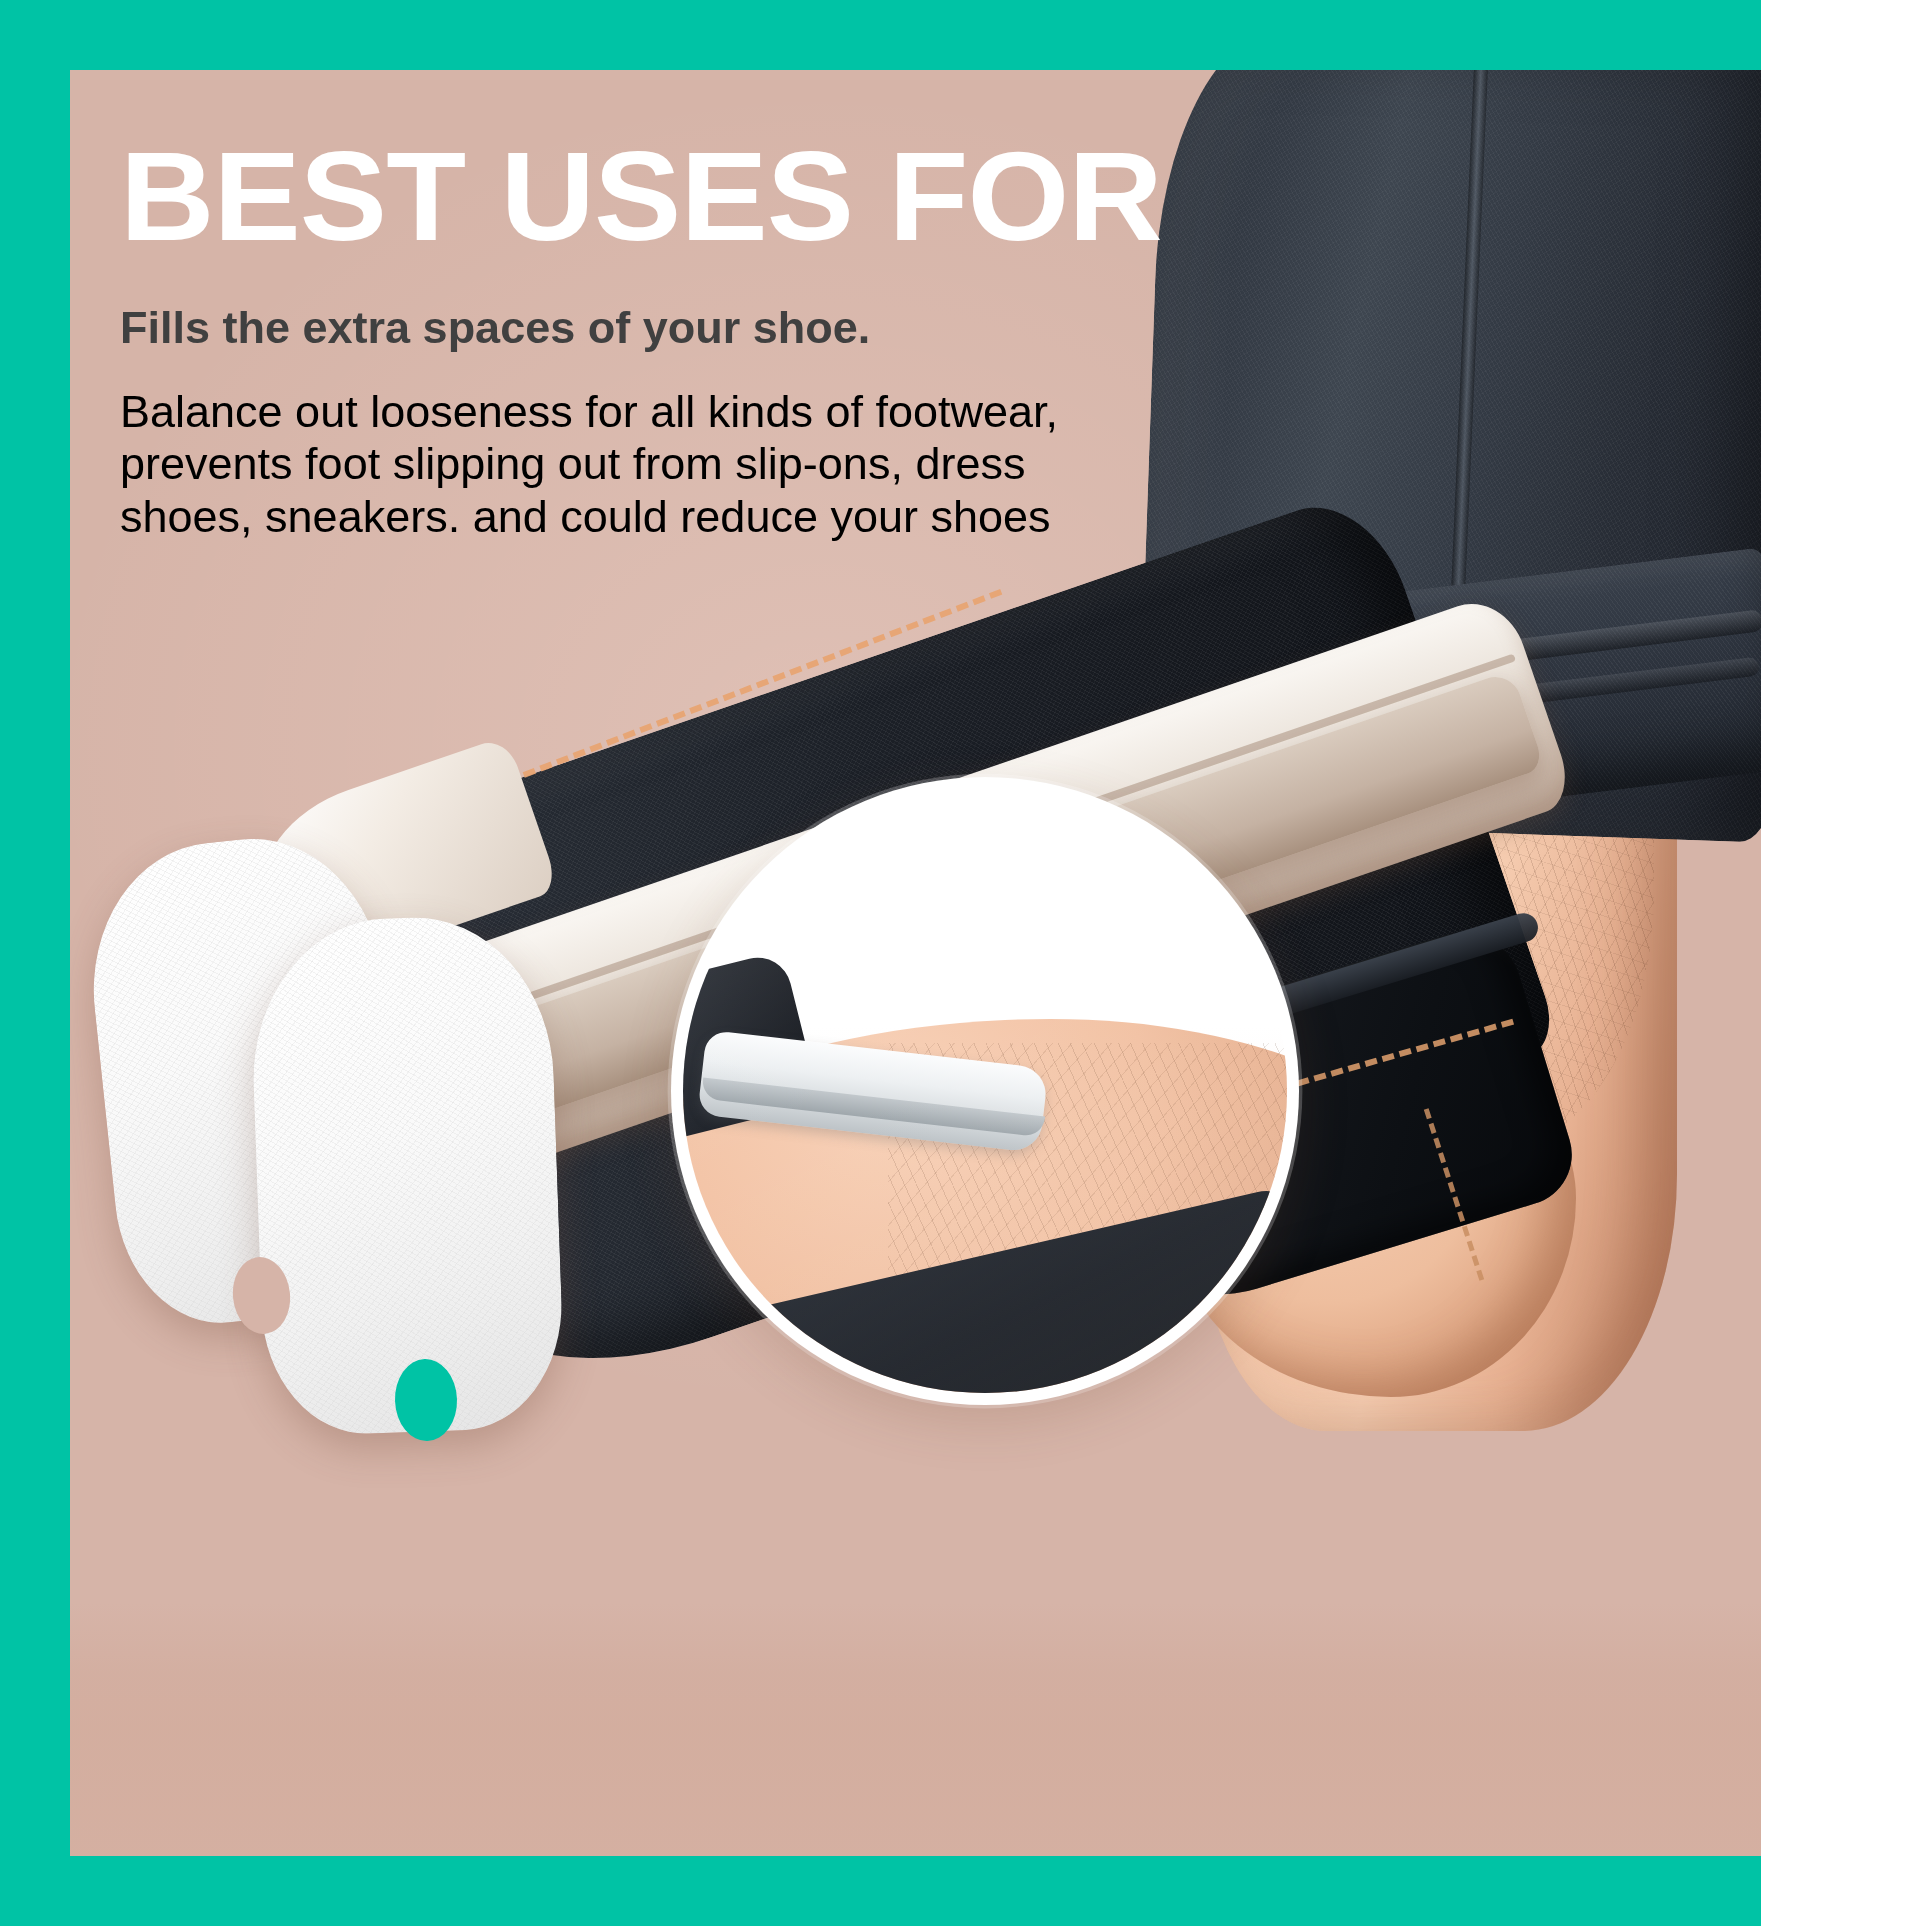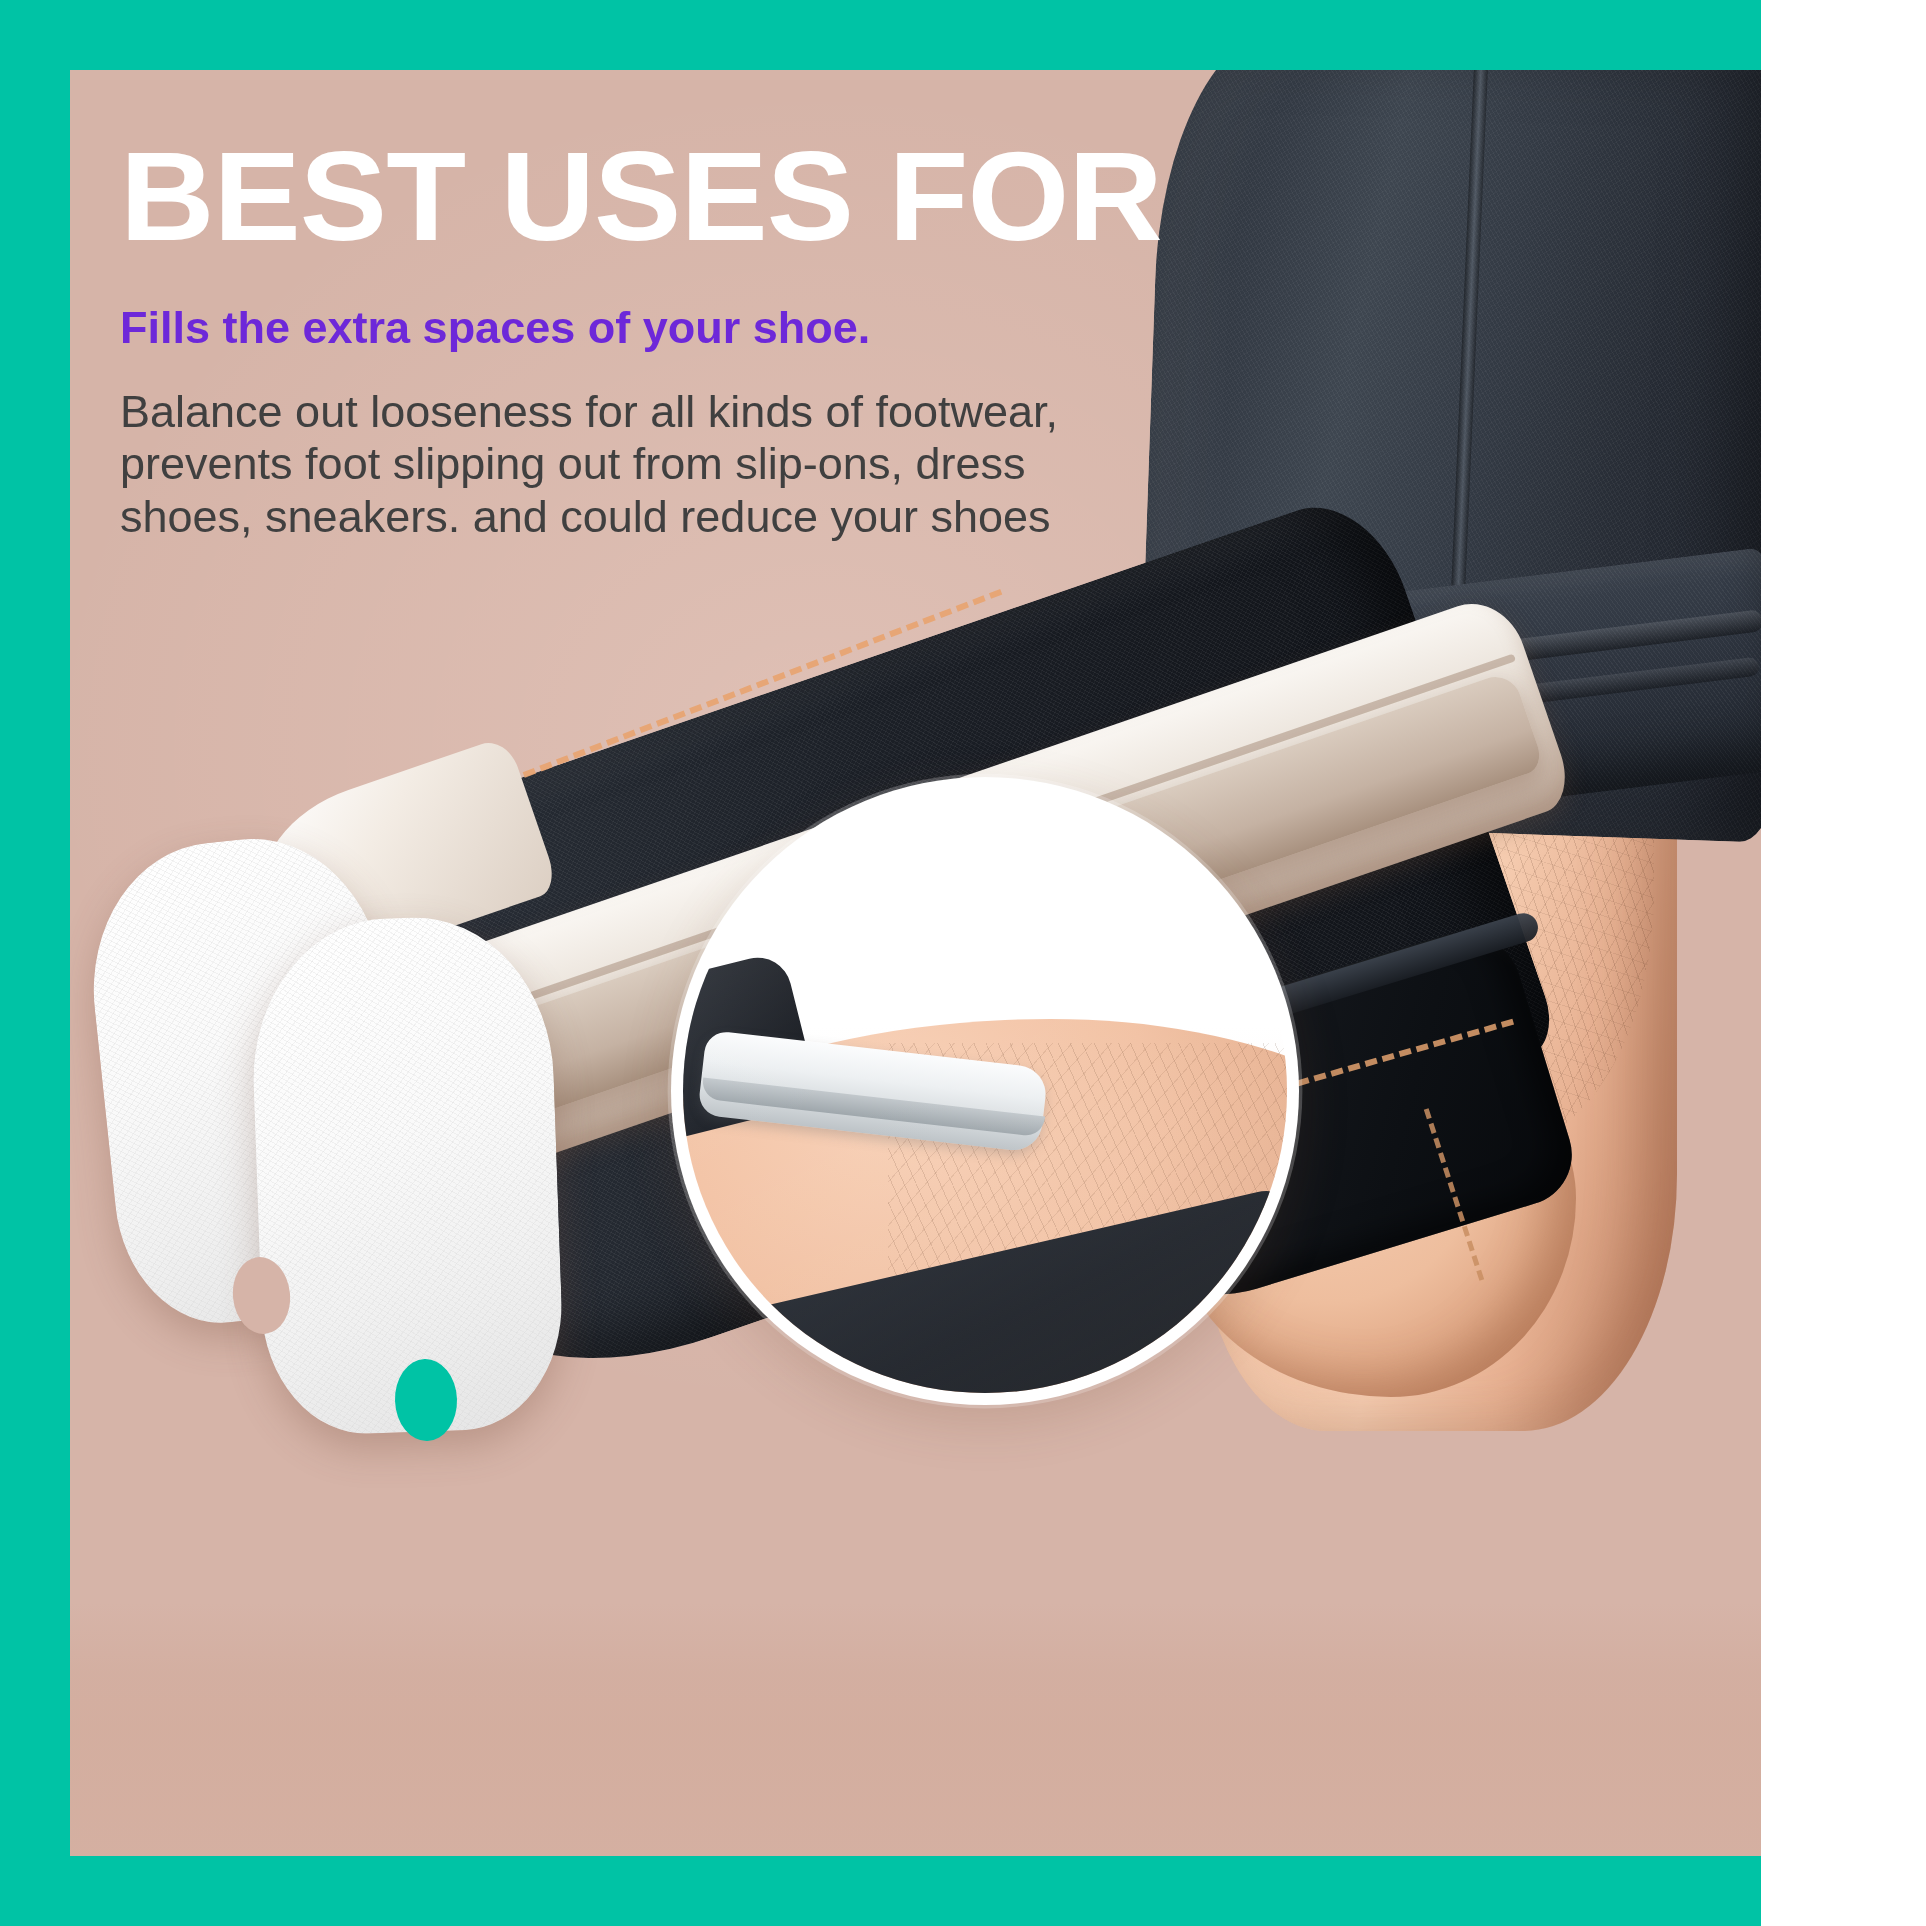--- a/index.html
+++ b/index.html
@@ -69,30 +69,30 @@
     margin: 0 0 48px 0;
     transform: scaleX(1.03);
     transform-origin: left center;
     white-space: nowrap;
   }
   #lead {
     font-family: "Liberation Sans Narrow", "Liberation Sans", sans-serif;
     font-weight: 700;
     font-size: 45px;
     line-height: 1.12;
-    color: #6d28d9;
+    color: #404040;
     margin: 0 0 5.1px 0;
     white-space: nowrap;
   }
   #body-lines {
     font-family: "Liberation Sans Narrow", "Liberation Sans", sans-serif;
     font-weight: 400;
     font-size: 45px;
     line-height: 1.17;
-    color: #404040;
+    color: #000000;
     margin-top: 32px;
   }
   #body-lines div { white-space: nowrap; }
 
   
   .jeans {
     position: absolute;
     z-index: 12;
     left: 1080px;
     top: -34px;

